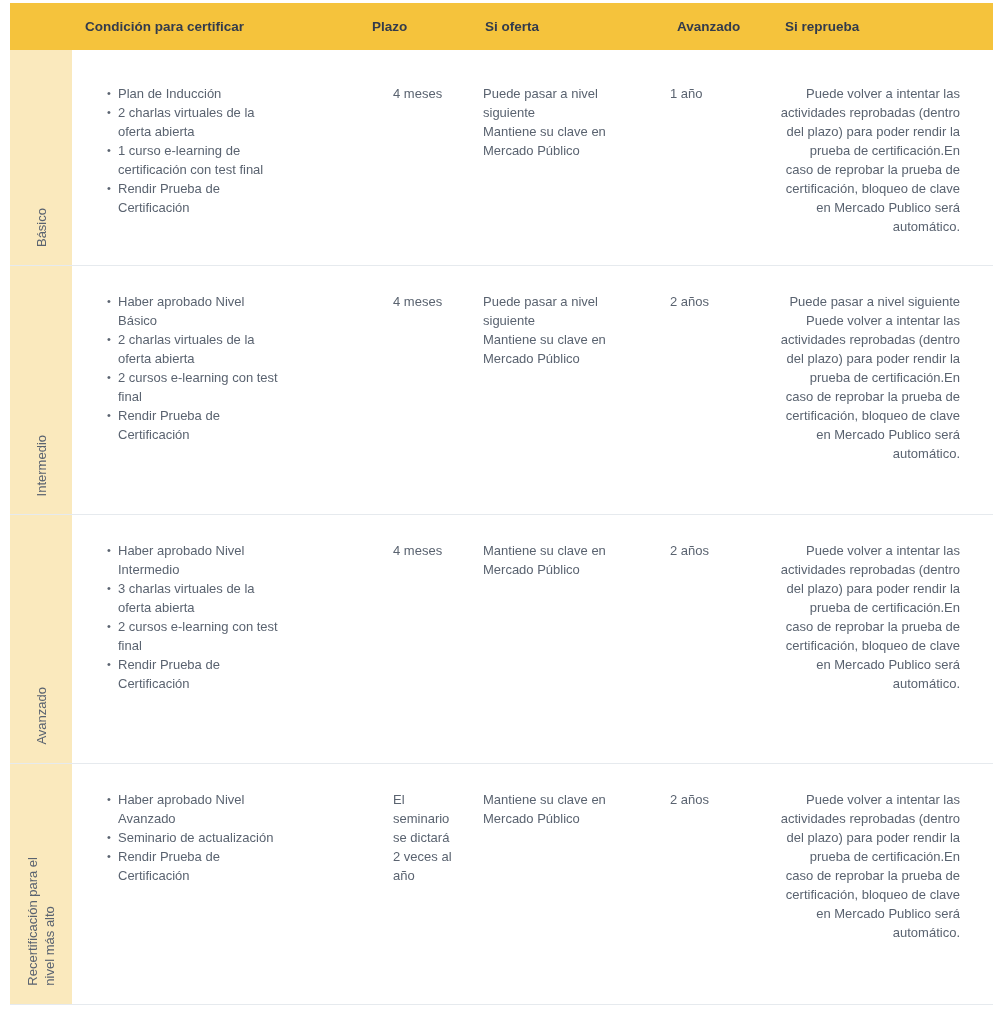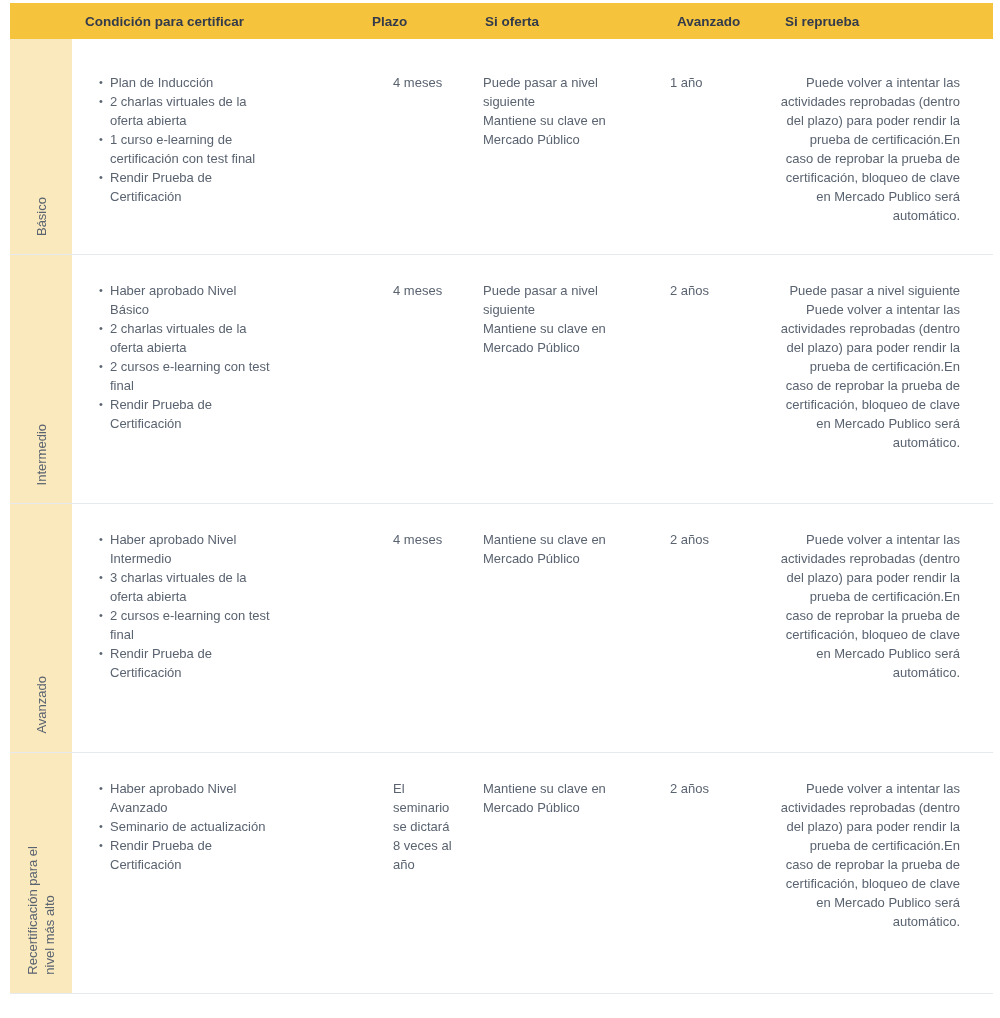--- a/index.html
+++ b/index.html
@@ -15,21 +15,21 @@
   body{
     font-family:"Liberation Sans", sans-serif;
     width:1000px;
   }
   .page{padding:3px 7px 0 10px;}
   .table{width:983px;}
   .header-row{
     display:grid;
     grid-template-columns:62px 283px 105px 190px 120px 223px;
     background:var(--header-bg);
-    height:36px;
+    height:47px;
     align-items:center;
   }
   .hcell{
     color:var(--header-text);
     font-size:13.5px;
     font-weight:700;
     line-height:17px;
   }
   .h-cond{padding-left:13px;}
   .h-plazo{padding-left:17px;}
@@ -70,21 +70,21 @@
     font-size:13px;
     color:var(--body-text);
   }
 
   .cond-cell{padding-left:14px;}
   .cond-cell ul{
     list-style:none;
     padding-left:24px;
     max-width:196px;
   }
-  .cond-cell li{position:relative;max-width:166px;}
+  .cond-cell li{position:relative;max-width:166px;margin-left:8px;}
   .cond-cell li::before{
     content:"\2022";
     position:absolute;
     left:-11px;
     top:0;
     font-size:11px;
   }
   .plazo-cell{padding-left:18px;}
   .plazo-cell p{max-width:84px;margin-left:20px;}
   .aprueba-cell{padding-left:23px;}
@@ -194,21 +194,21 @@
 nivel más alto</span>
     </div>
     <div class="cell cond-cell">
       <ul>
               <li>Haber aprobado Nivel Avanzado</li>
               <li>Seminario de actualización</li>
               <li>Rendir Prueba de Certificación</li>
             </ul>
     </div>
     <div class="cell plazo-cell">
-      <p>El seminario se dictará 8 veces al año</p>
+      <p>El seminario se dictará 2 veces al año</p>
     </div>
     <div class="cell aprueba-cell">
             <div class="para">Mantiene su clave en Mercado Público</div>
           </div>
     <div class="cell vigencia-cell">
       <p>2 años</p>
     </div>
     <div class="cell reprueba-cell">
             <div class="para">Puede volver a intentar las actividades reprobadas (dentro del plazo) para poder rendir la prueba de certificación.En caso de reprobar la prueba de certificación, bloqueo de clave en Mercado Publico será automático.</div>
           </div>

